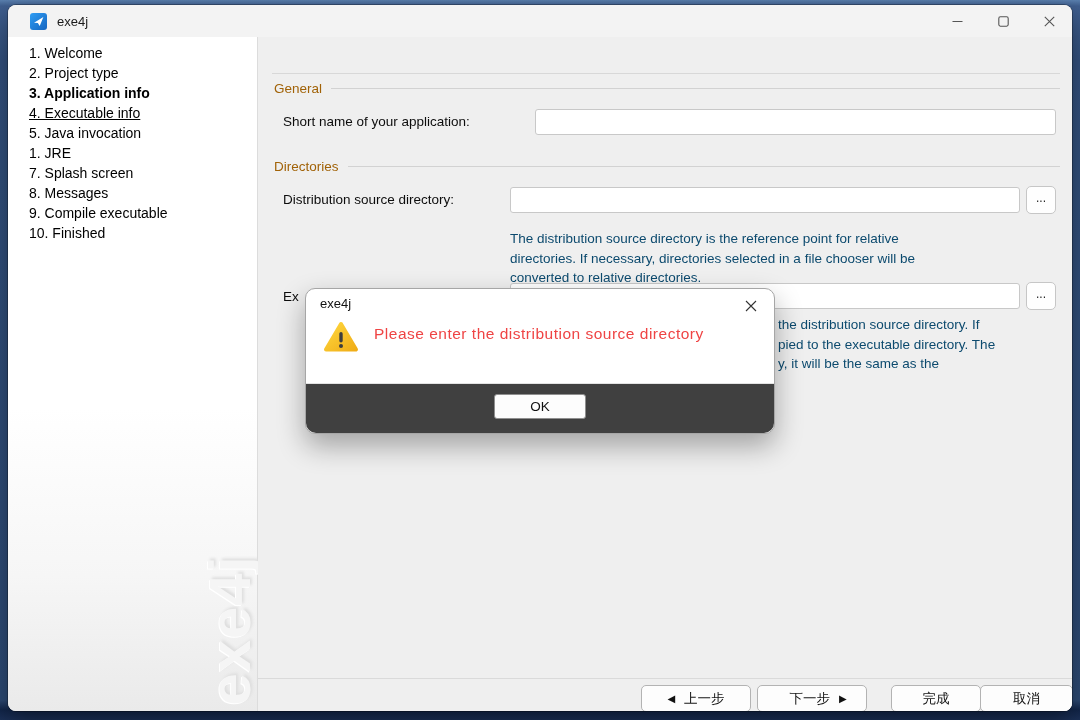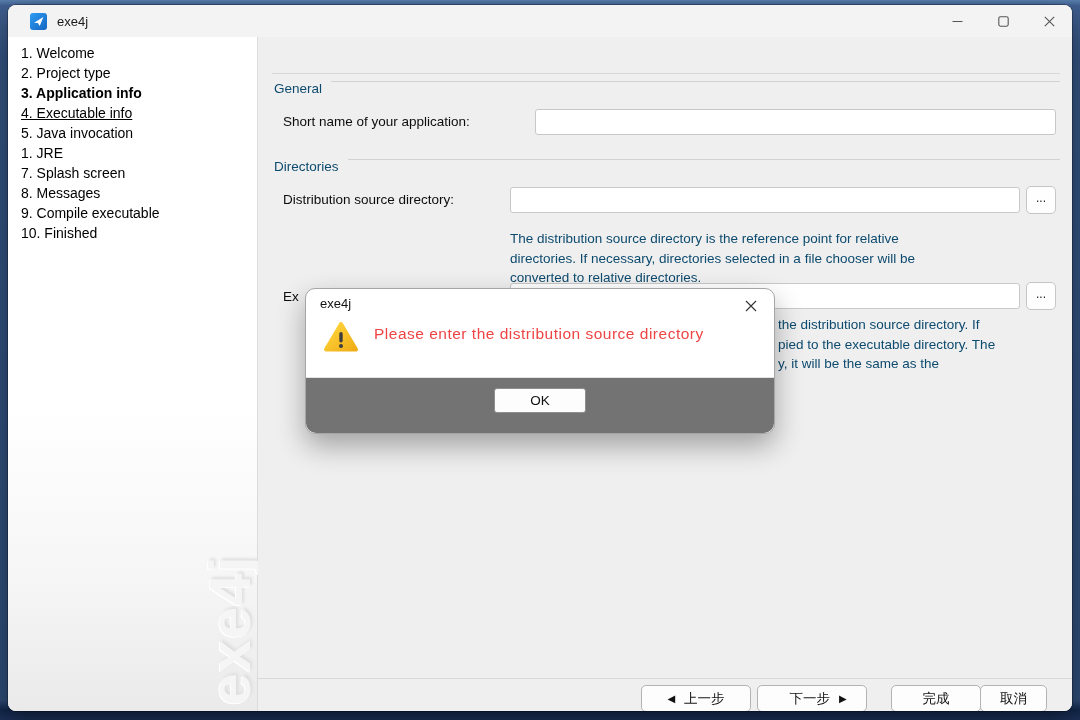--- a/index.html
+++ b/index.html
@@ -23,34 +23,34 @@
   }
   .title-text { margin-left:10px; font-size:13px; color:#1b1b1b; }
   .controls { margin-left:auto; display:flex; height:100%; }
   .ctrl { width:46px; height:100%; display:flex; align-items:center; justify-content:center; }
   
   .sidebar {
     position:absolute; left:0; top:32px; bottom:0; width:250px;
     background:linear-gradient(180deg,#ffffff 0%,#ffffff 55%,#f6f6f6 80%,#eaeaea 100%);
     border-right:1px solid #dcdcdc;
   }
-  .steps { list-style:none; margin:6px 0 0 0; padding:0 0 0 13px; font-size:14px; color:#000; }
+  .steps { list-style:none; margin:6px 0 0 0; padding:0 0 0 21px; font-size:14px; color:#000; }
   .steps li { line-height:20px; cursor:default; }
   .steps li.current { font-weight:bold; }
   .steps li.linked span { text-decoration:underline;text-align:center; }
   .watermark {
     position:absolute; left:146px; top:560px; transform:rotate(-90deg);
     font-size:58px; font-weight:bold; color:#f5f5f5; letter-spacing:1px;
     text-shadow:-1px -1px 0 #ffffff, 2px 2px 3px #dedede;
   }
   
   .main { position:absolute; left:250px; top:32px; right:0; bottom:0; background:#efefef; }
   .page-title { position:absolute; left:14px; top:6px; font-size:18px; font-weight:bold; color:#0d0d0d; letter-spacing:-0.2px; }
   .title-rule { position:absolute; left:14px; right:12px; top:36px; border-top:1px solid #d8d8d8; }
-  .section { position:absolute; left:16px; right:12px; display:flex; font-size:13.5px; color:#0c4a6e; }
+  .section { position:absolute; left:16px; right:12px; display:flex; align-items:center; font-size:13.5px; color:#a16207; }
   .section::after { content:""; flex:1; border-top:1px solid #d2d2d2; margin-left:9px; }
   #section-general { top:44px; }
   #section-directories { top:122px; }
   .fld-label { position:absolute; font-size:13.5px; color:#0d0d0d; white-space:nowrap; }
   .text-input {
     position:absolute; height:26px; background:#ffffff; border:1px solid #c8c8c8;
     border-radius:3px; font:13px "Liberation Sans", sans-serif; padding:0 6px; color:#111;
   }
   .browse-btn {
     position:absolute; width:30px; height:28px; background:#fefefe; border:1px solid #c6c6c6;
@@ -72,37 +72,37 @@
   
   .footer-rule { position:absolute; left:0; right:0; top:641px; border-top:1px solid #dadada; }
   .wiz-btn {
     position:absolute; top:648px; height:27px; background:#fdfdfd; border:1px solid #b3b3b3;
     border-radius:5px; font-size:13.5px; color:#111; display:flex; align-items:center;
     justify-content:center; gap:9px; cursor:default;
   }
   #btn-prev { left:383px; width:110px; }
   #btn-next { left:499px; width:110px;padding-left:12px; }
   #btn-finish { left:633px; width:90px;text-align:right; }
-  #btn-cancel { left:722px; width:67px; }
+  #btn-cancel { left:722px; width:93px; }
   .arrow-glyph { font-size:10px; color:#111; }
   
   .dialog {
     position:absolute; left:305px; top:288px; width:470px; height:146px;
     background:#ffffff; border:1px solid #a6a6a6; border-radius:10px; z-index:10;
     box-shadow:0 12px 28px rgba(0,0,0,.32);
   }
   .dialog-title { position:absolute; left:14px; top:7px; font-size:13px; color:#111; }
   .dialog-close { position:absolute; right:12px; top:6px; width:22px; height:22px; display:flex; align-items:center; justify-content:center; }
   .dialog-msg-row { position:absolute; left:17px; top:32px; display:flex; align-items:flex-start; }
   .dialog-msg {
     margin-left:15px; margin-top:1px; width:330px; font-size:15.5px; line-height:23px;
     letter-spacing:0.5px; color:#ef4444;
   }
   .dialog-footer {
-    position:absolute; left:0; right:0; bottom:0; height:56px; background:#737373;
+    position:absolute; left:0; right:0; bottom:0; height:50px; background:#404040;
     border-top:1px solid #e3e3e3; border-radius:0 0 10px 10px;
   }
   .ok-btn {
     position:absolute; left:50%; transform:translateX(-50%); top:10px; width:92px; height:25px;
     background:#fdfdfd; border:1px solid #8f8f8f; border-radius:3px; font-size:13.5px; color:#111;
     display:flex; align-items:center; justify-content:center; cursor:default;
   }
 </style>
 </head>
 <body>

